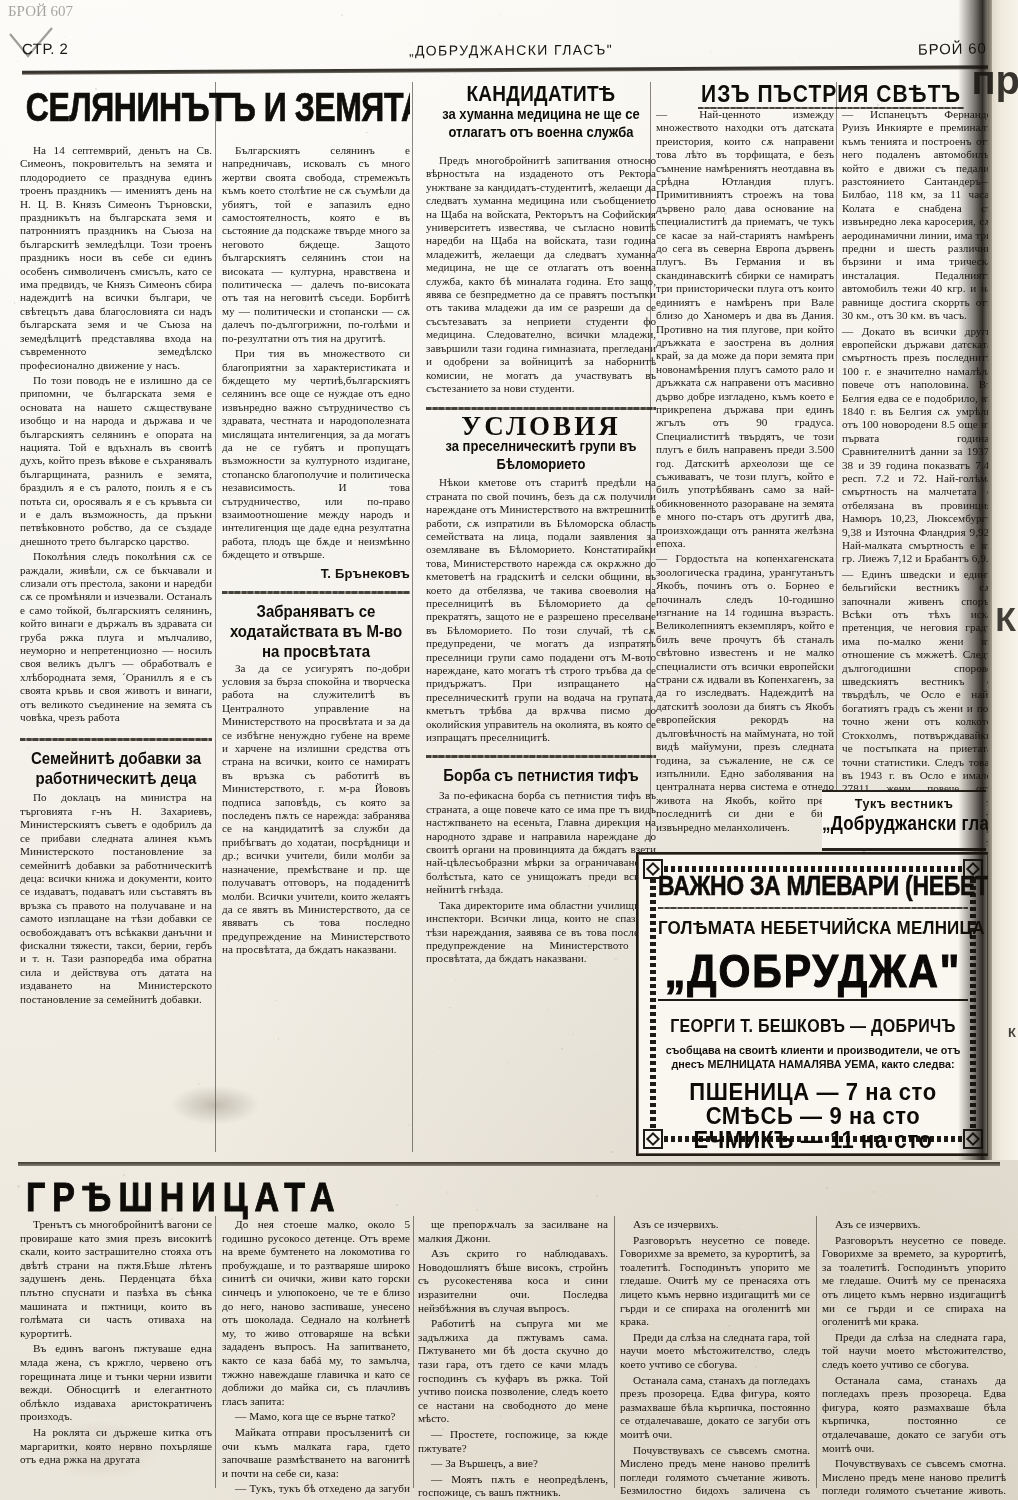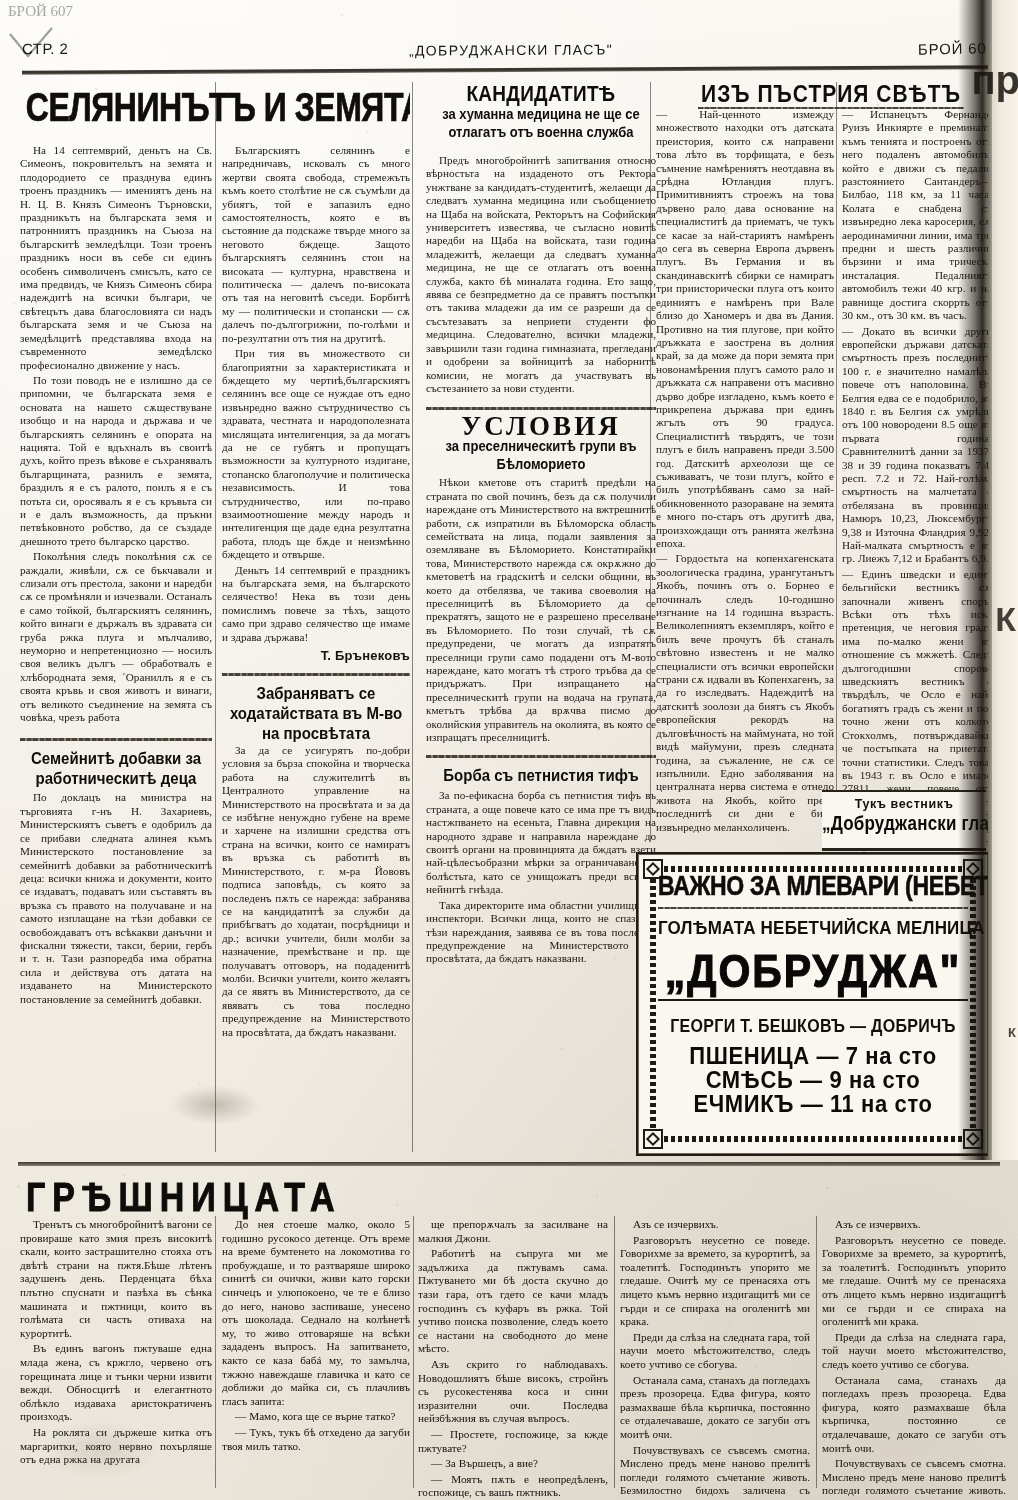--- a/index.html
+++ b/index.html
@@ -562,21 +562,20 @@
       <div class="orn" style="margin-top:14px"></div>
       <div class="sec-h med">Семейнитѣ добавки за работническитѣ  деца</div>
       <div style="height:7px"></div>
       <p>По доклацъ на министра на търговията г-нъ Н. Захариевъ, Министерскиятъ съветъ е одобрилъ да се прибави следната алинея къмъ Министерското постановление за семейнитѣ добавки за работническитѣ деца: всички книжа и документи, които се издаватъ, подаватъ  или съставятъ въ връзка съ правото на получаване и на самото изплащане на тѣзи добавки се освобождаватъ отъ всѣкакви данъчни и фискални тяжести, такси, берии, гербъ и т. н. Тази разпоредба има обратна сила и действува отъ датата на издаването на Министерското постановление за семейнитѣ добавки.</p>
     </div>
 
     <div class="col c2">
       <div style="height:62px"></div>
       <p>Българскиятъ селянинъ е напредничавъ, исковалъ съ много жертви своята свобода, стремежъть къмъ което столѣтие не сѫ съумѣли да убиятъ, той е запазилъ едно самостоятелность, която е въ сьстояние да подскаже твърде много за неговото бждеще. Защото българскиятъ селянинъ стои на високата — културна, нравствена и политическа — далечъ по-високата отъ тая на неговитѣ съседи. Борбитѣ му — политически и стопански — сѫ далечъ по-дългогрижни, по-голѣми и по-резултатни отъ тия на другитѣ.</p>
       <p>При тия въ множеството си благоприятни за характеристиката и бждещето му чертиѣ,българскиятъ селянинъ все още се нуждае отъ едно извънредно важно сътрудничество съ здравата, честната и народополезната мислящата интелигенция, за да могатъ да не се губятъ и пропущатъ възможности за културното издигане, стопанско благополучие и политическа независимость. И това сътрудничество, или по-право взаимоотношение между народъ и интелигенция ще даде една резултатна работа, плодъ ще бѫде и неизмѣнно бждещето и отвърше.</p>
-      <p>Деньтъ 14 септемврий е праздникъ на българската земя, на българското селячество! Нека въ този день помислимъ повече за тѣхъ, защото само при здраво селячество ще имаме и здрава държава!</p>
       <div class="byline">Т. Брънековъ</div>
 
       <div class="orn" style="margin-top:10px"></div>
       <div class="sec-h med">Забраняватъ се ходатайствата въ М-во на просвѣтата</div>
       <div style="height:7px"></div>
       <p>За да се усигурятъ по-добри условия за бърза спокойна и творческа работа на служителитѣ въ Централното управление на Министерството на просвѣтата и за да се избѣгне ненуждно губене на време и харчене на излишни средства отъ страна на всички, които се намиратъ въ връзка съ работитѣ въ Министерството, г. м-ра Йововъ подписа заповѣдь, съ която за последенъ пѫть се нарежда: забранява се на кандидатитѣ за служби да прибѣгватъ до ходатаи, посрѣдници и др.; всички учители, били молби за назначение, премѣстване и пр. ще получаватъ отговоръ, на подаденитѣ молби. Всички учители, които желаятъ да се явятъ въ Министерството, да се явяватъ съ това последно предупреждение на Министерството на просвѣтата, да бждатъ наказвани.</p>
     </div>
 
     <div class="col c3">
       <div class="sec-h big">КАНДИДАТИТѢ</div>
@@ -628,20 +627,21 @@
     <div class="ad-corner" style="left:5px;bottom:5px;"></div>
     <div class="ad-corner" style="right:5px;bottom:5px;"></div>
 
     <div class="ad-body">
       <div class="ad-l1">ВАЖНО ЗА МЛЕВАРИ (НЕБЕТЧИИ)</div>
       <div class="orn thin" style="margin-top:10px"></div>
       <div class="ad-l2">ГОЛѢМАТА НЕБЕТЧИЙСКА МЕЛНИЦА</div>
       <div class="ad-l3">„ДОБРУДЖА"</div>
       <div style="height:4px;border-top:2px solid #1e1b16;margin-top:6px"></div>
       <div class="ad-l4">ГЕОРГИ Т. БЕШКОВЪ — ДОБРИЧЪ</div>
+      <div class="ad-l5">съобщава на своитѣ клиенти  и  производители, че отъ днесъ МЕЛНИЦАТА НАМАЛЯВА УЕМА, както следва:</div>
       <div class="ad-price">ПШЕНИЦА — 7 на сто</div>
       <div class="ad-price" style="margin-top:0">СМѢСЬ — 9 на сто</div>
       <div class="ad-price" style="margin-top:0">ЕЧМИКЪ — 11 на сто</div>
 
     </div>
   </div>
 
   <div class="feu-rule"></div>
   <div class="feu">
     <div class="feu-title">ГРѢШНИЦАТА</div>
@@ -652,27 +652,28 @@
     <div class="vrule" style="left:796px;top:44px;height:272px;"></div>
 
     <div class="feu-col f1">
       <p>Тренътъ съ многобройнитѣ вагони се провираше като змия презъ високитѣ скали, които застрашително стояха отъ двѣтѣ страни на пжтя.Бѣше лѣтенъ задушенъ день. Перденцата бѣха плътно спуснати и пазѣха въ сѣнка машината и пжтници, които въ голѣмата си часть отиваха на курортитѣ.</p>
       <p>Въ единъ вагонъ пжтуваше една млада жена, съ кржгло, червено отъ горещината лице и тънки черни извити вежди. Обносцитѣ и елегантното облѣкло издаваха аристократиченъ произходъ.</p>
       <p>На роклята си държеше китка отъ маргаритки, която нервно похърляше отъ една ржка на другата</p>
     </div>
     <div class="feu-col f2">
       <p>До нея стоеше малко, около 5 годишно русокосо детенце. Отъ време на време бумтенето на локомотива го пробуждаше, и то разтваряше широко синитѣ си очички, живи като горски синчецъ и улюпокоено, че те е близо до него, наново заспиваше, унесено отъ шоколада. Седнало на колѣнетѣ му, то живо отговаряше на всѣки зададенъ въпросъ. На запитването, както се каза бабá му, то замълча, тжжно навеждаше главичка и като се доближи до майка си, съ плачливъ гласъ запита:</p>
       <p class="dlg">— Мамо, кога ще се върне татко?</p>
+      <p>Майката отправи просълзенитѣ си очи къмъ малката гара, гдето започваше размѣстването на вагонитѣ и почти на себе си, каза:</p>
       <p class="dlg">— Тукъ, тукъ бѣ отхеденo да загуби твоя милъ татко.</p>
 
     </div>
     <div class="feu-col f3">
       <p>ще препорѫчалъ за засилване на малкия Джони.</p>
+      <p>Азъ скрито го наблюдавахъ. Новодошлиятъ бѣше високъ, стройнъ съ русокестенява коса и сини изразителни очи. Последва нейзбѣжния въ случая въпросъ.</p>
       <p>Работитѣ на съпруга ми ме задължиха да пжтувамъ сама. Пжтуването ми бѣ доста скучно до тази гара, отъ гдето се качи младъ господинъ съ куфаръ въ ржка. Той учтиво поиска позволение, следъ което се настани на свободното до мене мѣсто.</p>
-      <p>Азъ скрито го наблюдавахъ. Новодошлиятъ бѣше високъ, стройнъ съ русокестенява коса и сини изразителни очи. Последва нейзбѣжния въ случая въпросъ.</p>
       <p class="dlg">— Простете, госпожице, за кжде пжтувате?</p>
       <p class="dlg">— За Вършецъ, а вие?</p>
       <p class="dlg">— Моятъ пѫть е неопредѣленъ, госпожице, съ вашъ пжтникъ.</p>
 
     </div>
     <div class="feu-col f4">
       <p>Азъ се изчервихъ.</p>
       <p>Разговорътъ неусетно се поведе. Говорихме за времето, за курортитѣ, за тоалетитѣ. Господинътъ упорито ме гледаше. Очитѣ му се пренасяха отъ лицето къмъ нервно издигащитѣ ми се гърди и се спираха на оголенитѣ ми крака.</p>
       <p>Преди да слѣза на следната гара, той научи моето мѣстожителство, следъ което учтиво се сбогува.</p>
       <p>Останала сама, станахъ да погледахъ презъ прозореца. Едва фигура, която размахваше бѣла кърпичка, постоянно се отдалечаваше, докато се загуби отъ моитѣ очи.</p>

